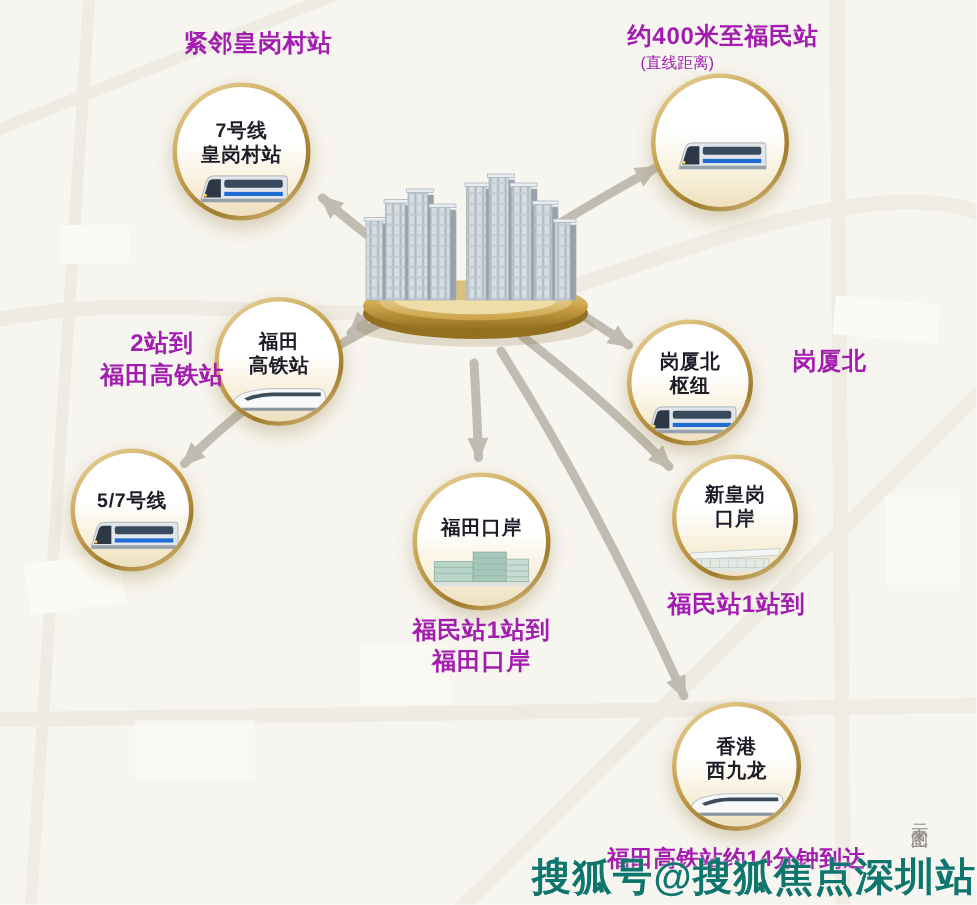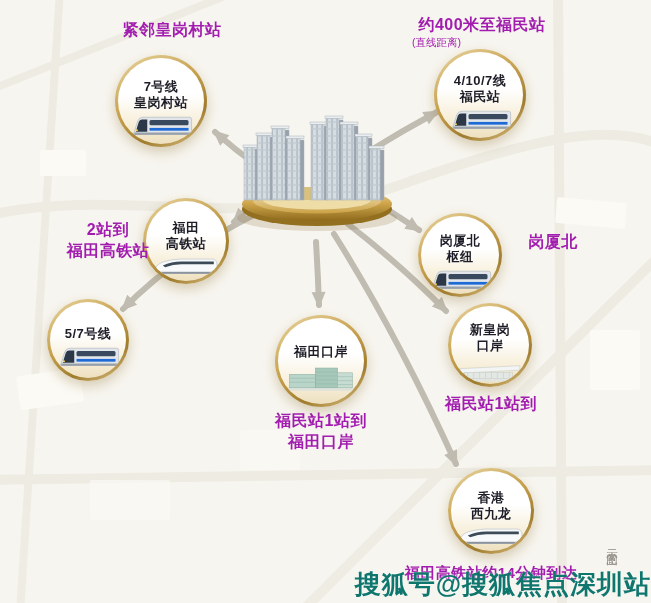--- a/index.html
+++ b/index.html
@@ -21,21 +21,21 @@
   .badge-text span:empty { display:none; }
   .icon { display:block; margin-top:2px; }
   .icon-metro { width:68px; height:26px; }
   .icon-hsr   { width:68px; height:24px; }
   .icon-bldg  { width:74px; height:33px; }
 
   
   .caption { position:absolute; color:#a21caf; font-weight:700; font-size:16px;
              text-align:center; line-height:1.3; letter-spacing:.5px; }
   .caption span { display:block; }
-  .caption .sub { font-size:10.5px; font-weight:400; text-align:left; padding-left:6px; letter-spacing:0; }
+  .caption .sub { font-size:10.5px; font-weight:400; text-align:left; padding-left:6px; letter-spacing:0;margin-left:15px; }
 
   .watermark { position:absolute; right:0px; bottom:1px; font-size:26px; font-weight:700;
                color:#0f766e; letter-spacing:1px; white-space:nowrap;
                text-shadow:0 0 2px rgba(255,255,255,.8); }
   .note { position:absolute; left:604px; top:540px; writing-mode:vertical-rl;
           font-size:11.5px; color:#8f8d85; letter-spacing:3px; }
 
   .center-building { position:absolute; left:228px; top:95px; width:178px; height:140px; }
   .defs-hidden { position:absolute; width:0; height:0; overflow:hidden; }
 </style>
@@ -178,24 +178,20 @@
         <span>皇岗村站</span>
       </div>
       <svg class="icon icon-metro" viewBox="0 0 88 34">
           <use href="#sym-metro"></use>
         </svg>
     </div>
   </div>
 
   <div class="badge" style="left:434px;top:49px;width:92px;height:92px">
     <div class="badge-inner">
-      <div class="badge-text">
-        <span>4/10/7线</span>
-        <span>福民站</span>
-      </div>
       <svg class="icon icon-metro" viewBox="0 0 88 34">
           <use href="#sym-metro"></use>
         </svg>
     </div>
   </div>
 
   <div class="badge" style="left:143px;top:198px;width:86px;height:86px">
     <div class="badge-inner">
       <div class="badge-text">
         <span>福田</span>

